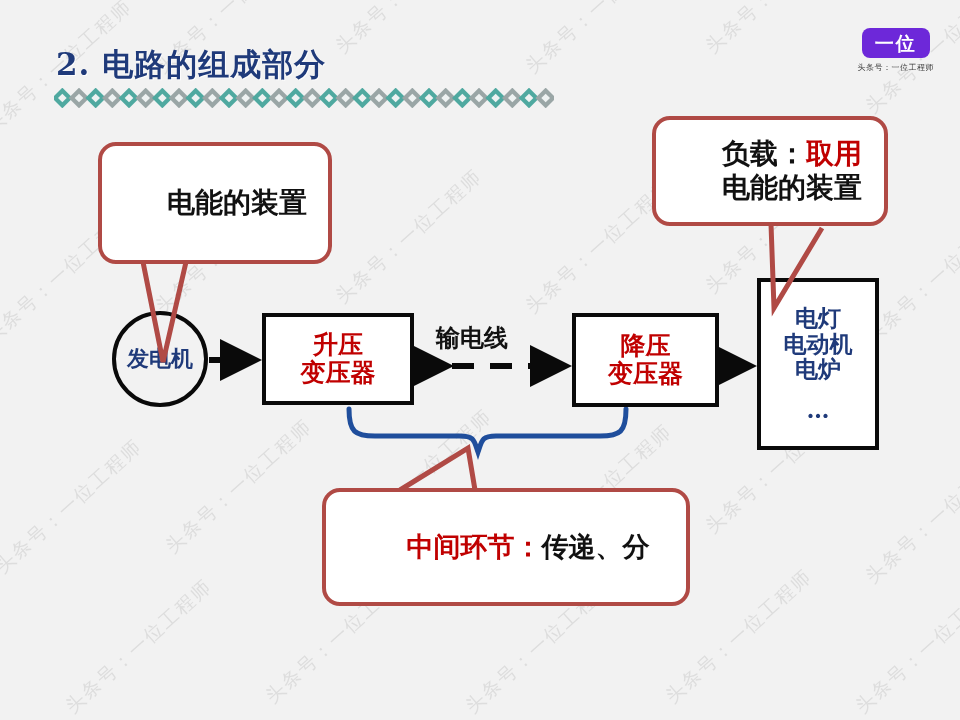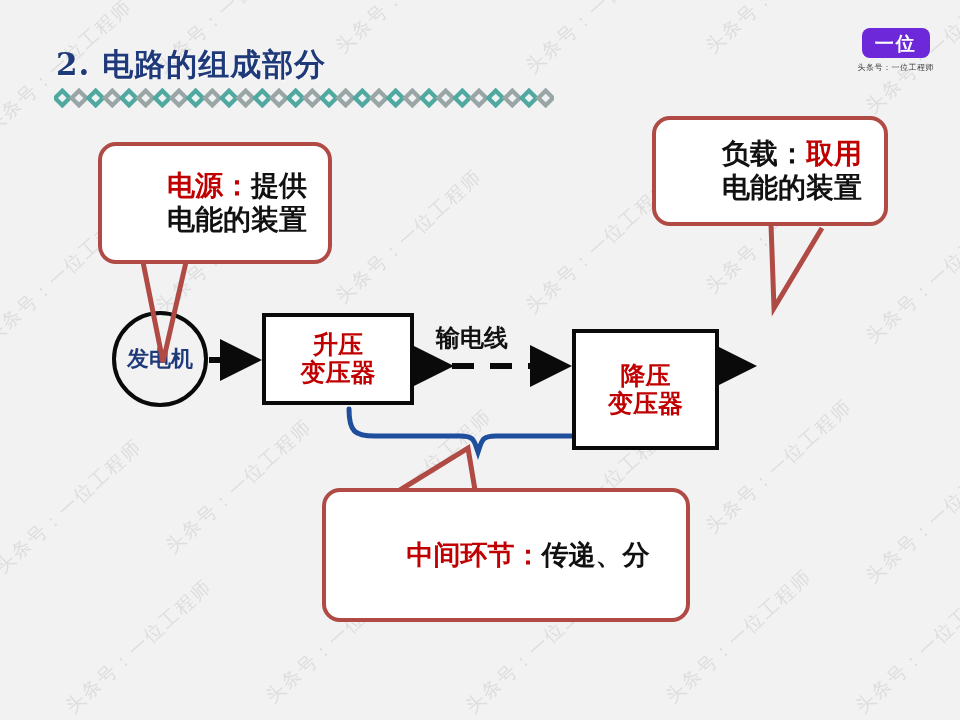--- a/index.html
+++ b/index.html
@@ -121,21 +121,21 @@
     z-index: 4;
   }
   #generator .line {
     font-family: "DejaVu Serif", "Liberation Serif", serif;
     font-size: 22px;
     font-weight: bold;
     color: #1f3a7a;
     white-space: nowrap;
   }
   #step-up  { left: 262px; top: 313px; width: 152px; height: 92px; }
-  #step-down{ left: 572px; top: 313px; width: 147px; height: 121px; margin-top: 16px; }
+  #step-down{ left: 572px; top: 313px; width: 147px; height: 94px; }
   #load {
     left: 757px; top: 278px; width: 122px; height: 172px;
     justify-content: center;
   }
   #load .line {
     font-size: 23px;
     color: #1f3a7a;
     font-weight: bold;
   }
   #load .dots { font-size: 23px; color: #1f3a7a; font-weight: bold; margin-top: 14px;}
@@ -175,21 +175,21 @@
   }
   .callout .ln {
     font-size: 28px;
     font-weight: bold;
     line-height: 1.22;
     color: #111111;
     white-space: nowrap;
   }
   #callout-source { left: 98px;  top: 142px; width: 234px; height: 122px; }
   #callout-load   { left: 652px; top: 116px; width: 236px; height: 110px; }
-  #callout-middle { left: 322px; top: 488px; width: 368px; height: 134px; }
+  #callout-middle { left: 322px; top: 488px; width: 368px; height: 118px; }
   #callout-middle .ln { font-size: 27px; }
   
   #callout-tails {
     position: absolute;
     left: 0; top: 0; width: 960px; height: 720px;
     z-index: 5;
     pointer-events: none;
   }
 </style>
 </head>
@@ -327,34 +327,37 @@
     <span class="line red-text">变压器</span>
   </div>
 
   <div id="wire-label">输电线</div>
 
   <div id="step-down" class="node-box">
     <span class="line red-text">降压</span>
     <span class="line red-text">变压器</span>
   </div>
 
+  <div id="load" class="node-box">
+    <span class="line">电灯</span>
+    <span class="line">电动机</span>
+    <span class="line">电炉</span>
+    <span class="dots">…</span>
+  </div>
 
   <svg id="callout-tails" viewBox="0 0 960 720">
 
     <path d="M 143 262 L 163 362 L 186 262" fill="none" stroke="#b04a45" stroke-width="5"></path>
 
     <path d="M 771 224 L 774 308 L 822 228" fill="none" stroke="#b04a45" stroke-width="5"></path>
 
     <path d="M 400 490 L 468 448 L 475 490" fill="none" stroke="#b04a45" stroke-width="5"></path>
   </svg>
 
   <div id="callout-source" class="callout">
-    <div class="ln">
-      <span class="red-text">电源：</span><span>提供</span>
-    </div>
     <div class="ln">电能的装置</div>
   </div>
 
   <div id="callout-load" class="callout">
     <div class="ln">
       <span>负载：</span><span class="red-text">取用</span>
     </div>
     <div class="ln">电能的装置</div>
   </div>
 

